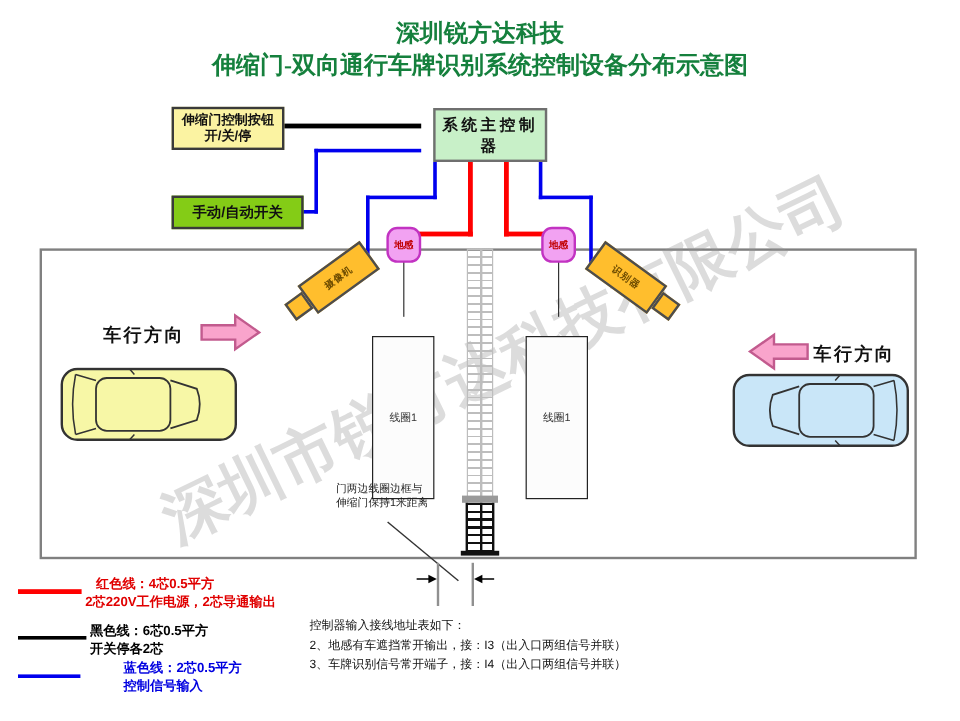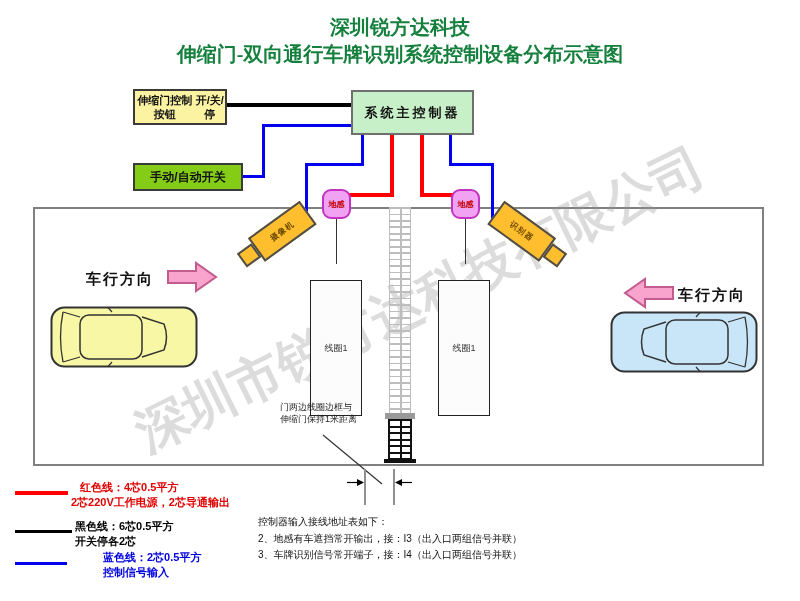--- a/index.html
+++ b/index.html
@@ -4,24 +4,24 @@
 <style>
   html,body{margin:0;padding:0;background:#fff;}
   #stage{position:relative;width:800px;height:601px;background:#fff;overflow:hidden;
          font-family:"Liberation Sans","DejaVu Sans",sans-serif;color:#111;}
   .abs{position:absolute;}
   
   .title{left:0;top:14px;width:800px;text-align:center;font-family:"Liberation Serif","DejaVu Serif",serif;
          font-weight:700;font-size:20px;color:#15803d;}
   .title2{top:41px;}
   
-  .cbox{box-sizing:border-box;display:flex;align-items:center;justify-content:center;
-        font-weight:700;text-align:center;}
+  .cbox{box-sizing:border-box;display:flex;flex-direction:column;align-items:center;justify-content:center;
+        font-weight:700;text-align:center;margin-left:10px;}
   .gate-button{left:133px;top:89px;width:94px;height:36px;background:#FBF3A2;border:2px solid #3a3a3a;font-size:11px;line-height:14px;}
-  .main-controller{left:351px;top:90px;width:123px;height:45px;background:#C8F0C8;border:2px solid #6f6f6f;
+  .main-controller{left:351px;top:90px;width:95px;height:45px;background:#C8F0C8;border:2px solid #6f6f6f;
                    font-size:13px;letter-spacing:3px;}
   .manual-switch{left:133px;top:163px;width:110px;height:28px;background:#84cc16;border:2px solid #3a3a3a;font-size:12px;}
   
   .w{position:absolute;}
   .wr{background:#f00;}
   .wb{background:#0000ee;}
   .wk{background:#000;}
   .thin{background:#333;}
   
   .field{left:33px;top:207px;width:731px;height:259px;border:2px solid #808080;background:#fff;box-sizing:border-box;}

